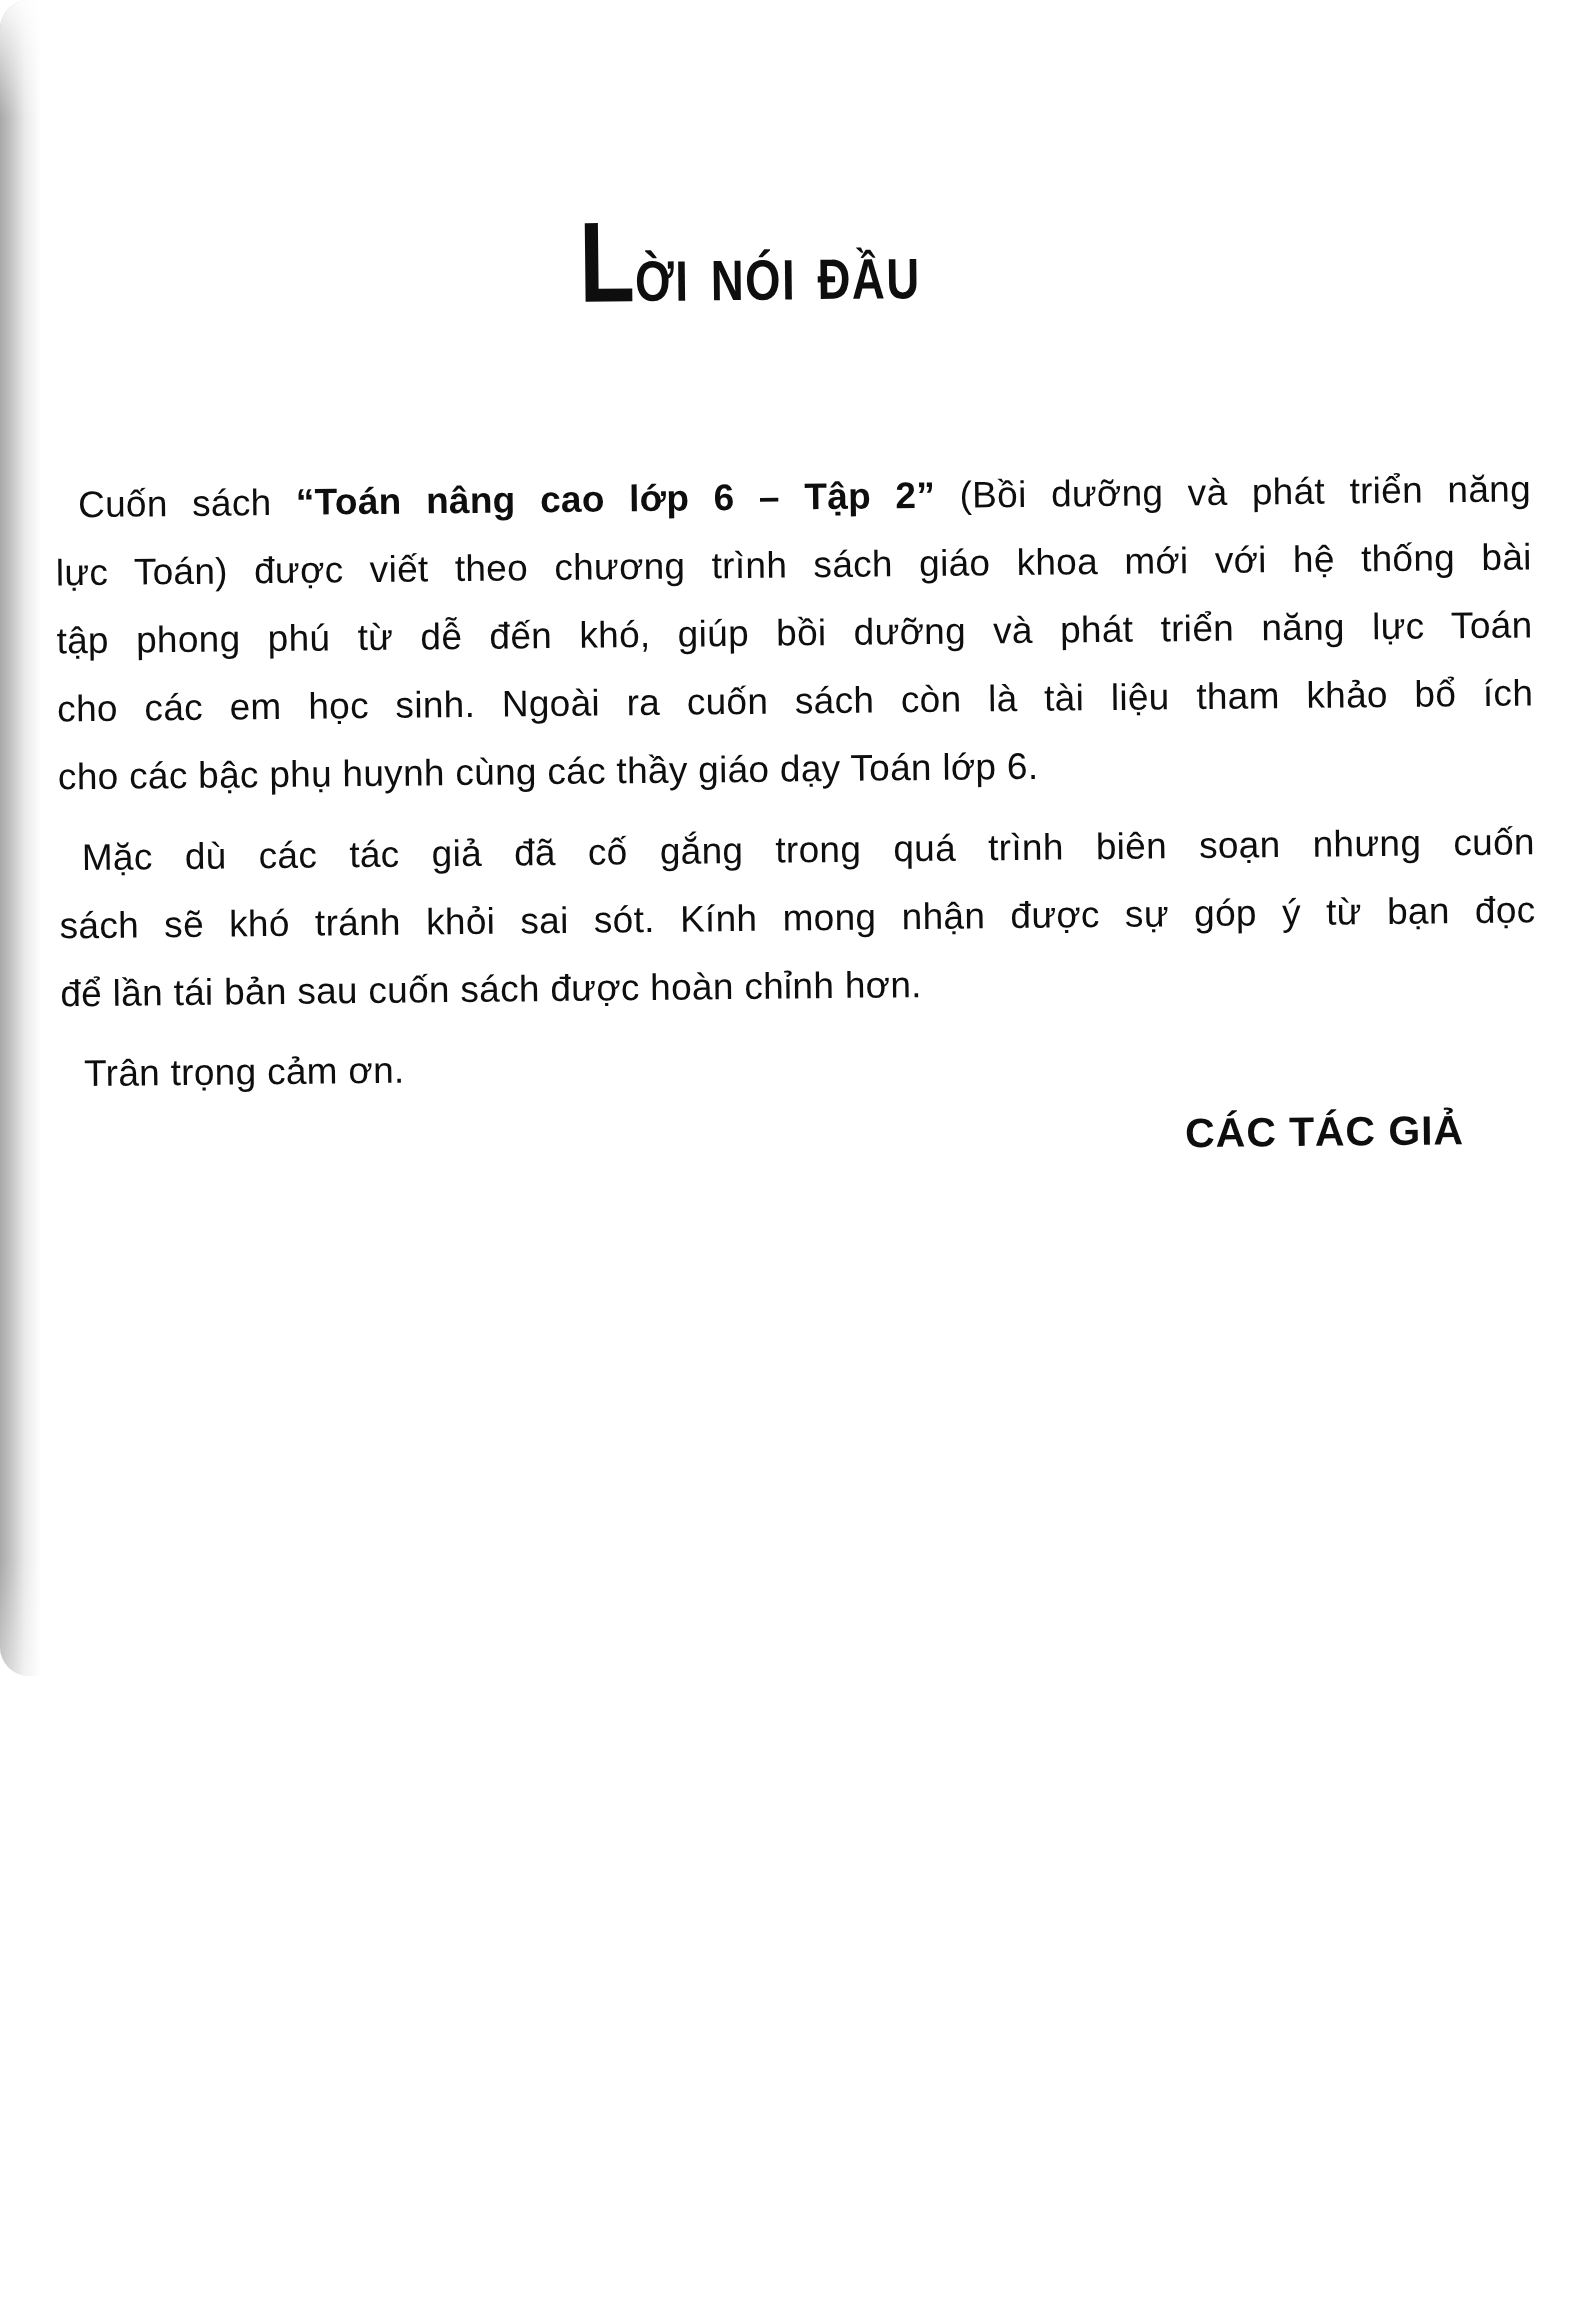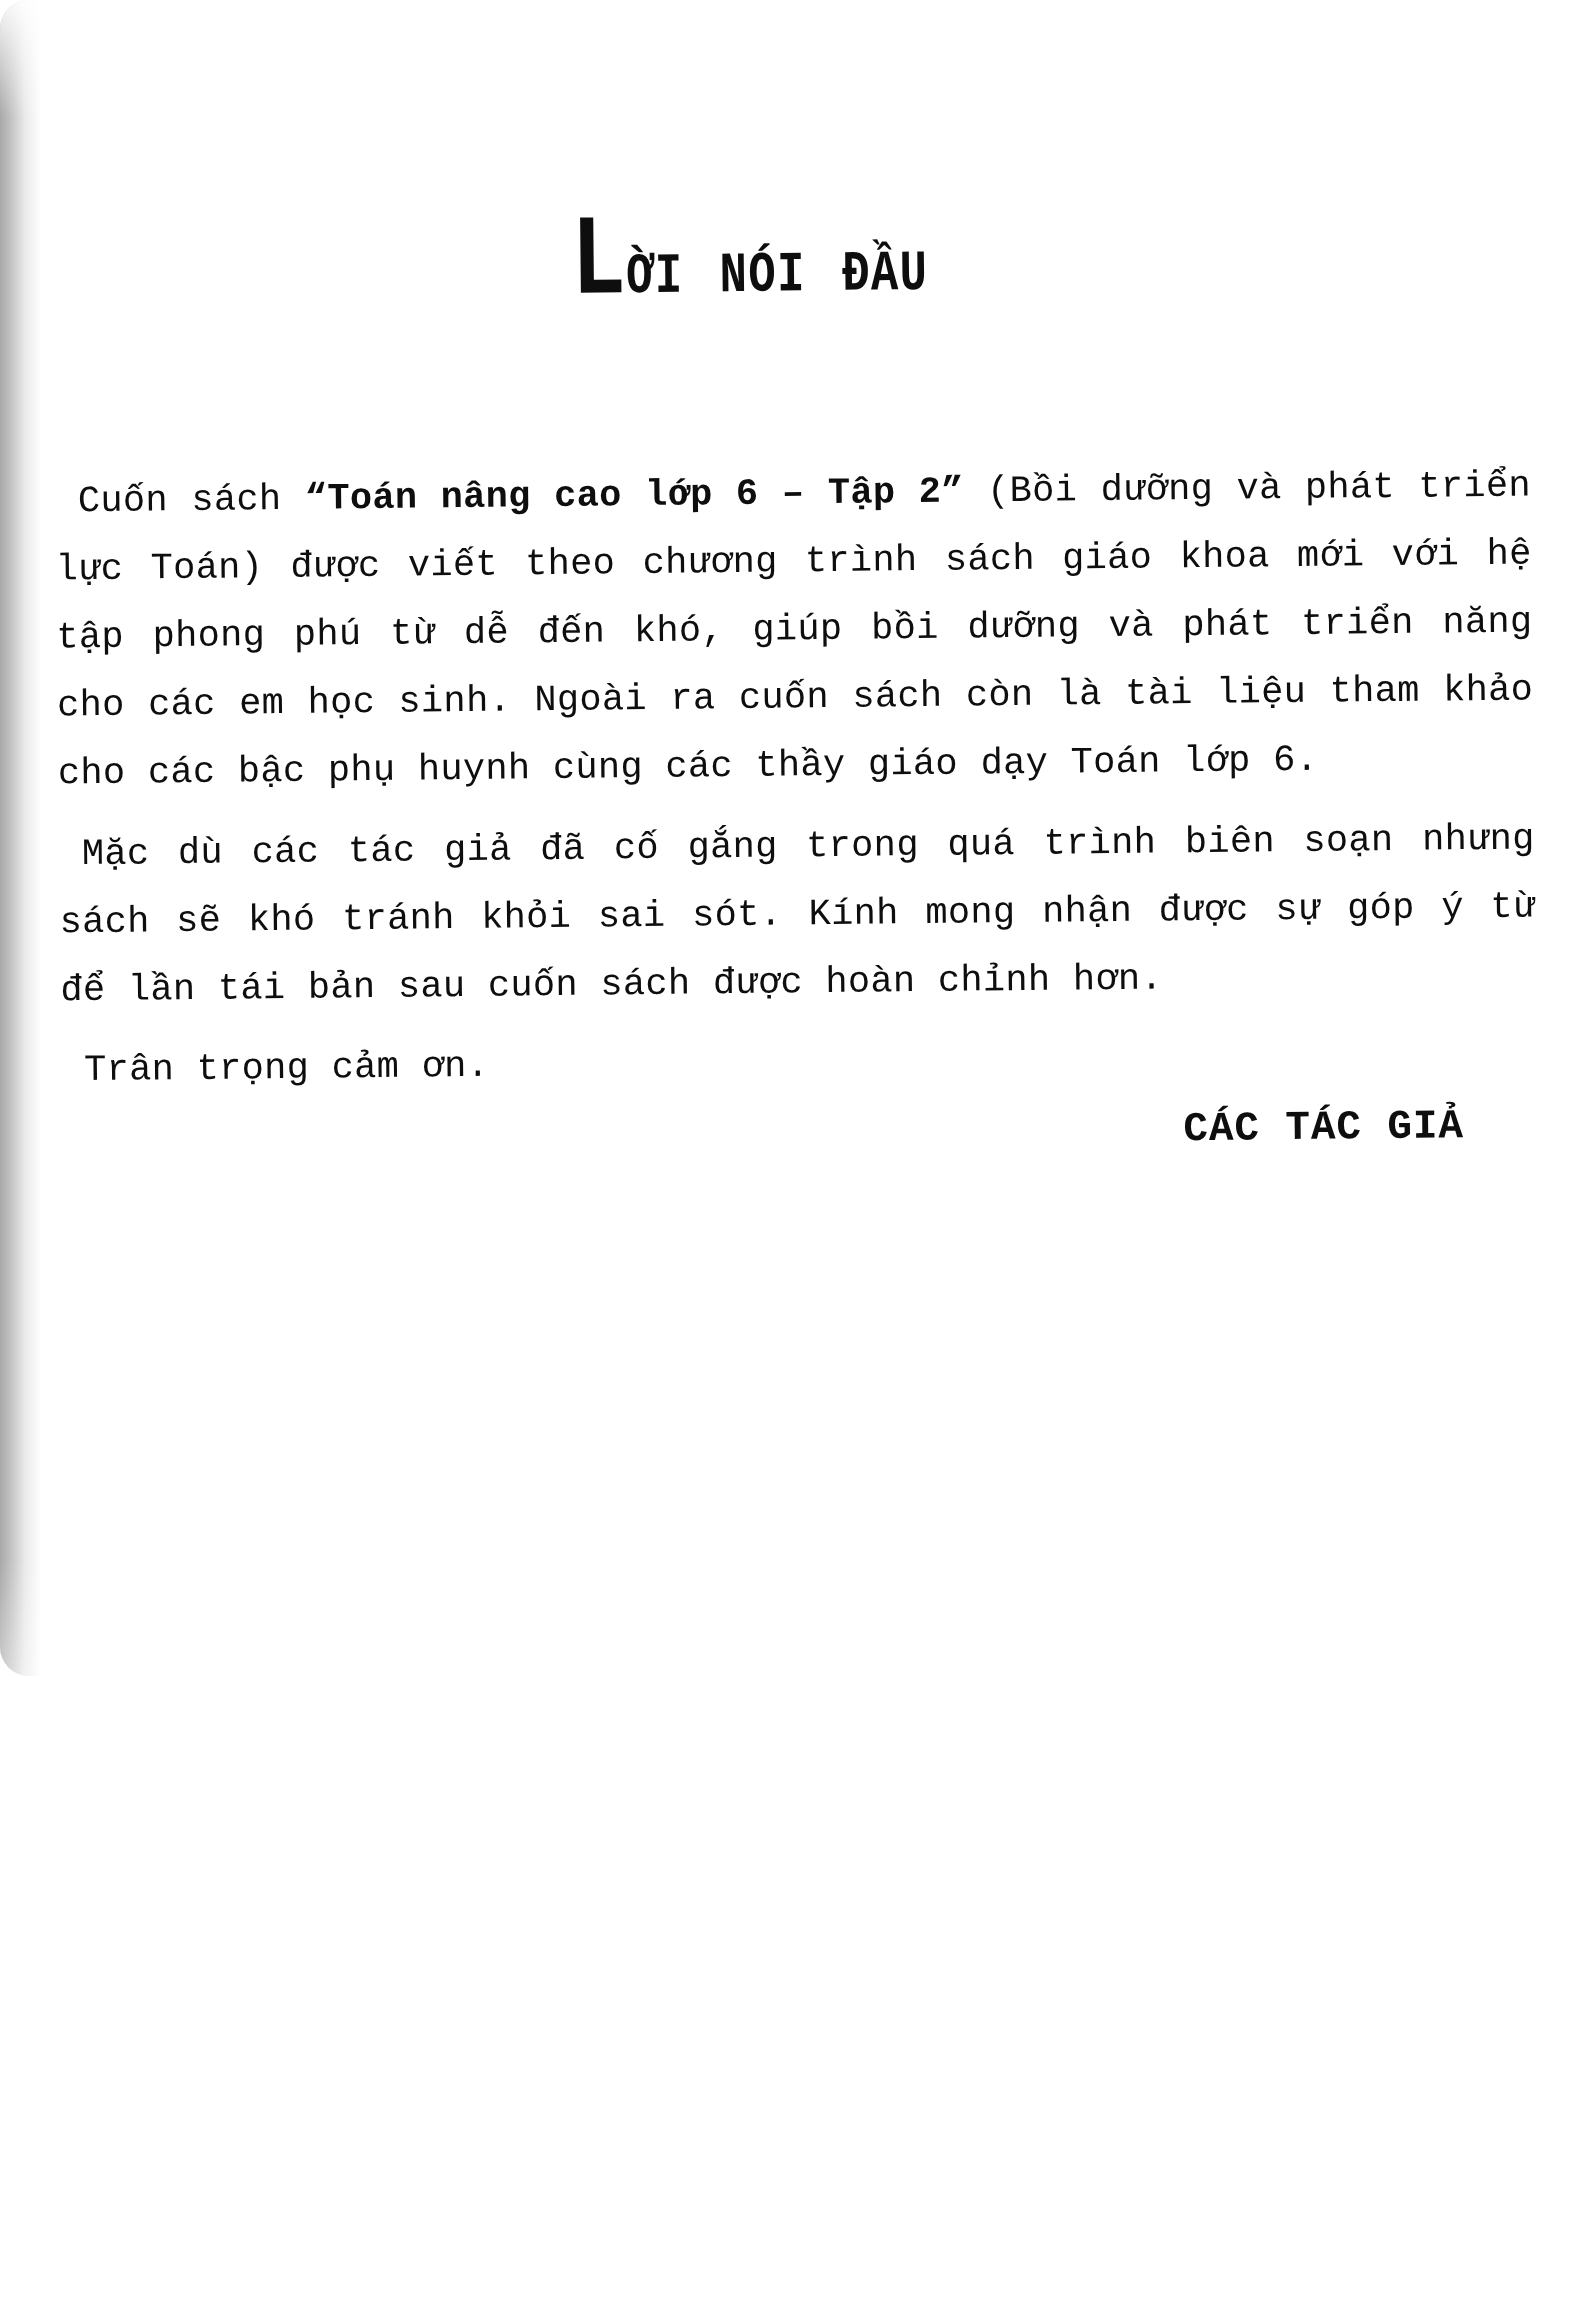--- a/index.html
+++ b/index.html
@@ -3,21 +3,21 @@
 <meta charset="utf-8">
 <style>
   html, body { margin: 0; padding: 0; background: #ffffff; }
 
   .page {
     position: relative;
     width: 1592px;
     height: 1676px;
     background: #ffffff;
     overflow: hidden;
-    font-family: Liberation Mono, monospace;
+    font-family: Liberation Sans, sans-serif;
     color: var(--ink, #0e0e0e);
     border-radius: 29px;
   }
 
   
   .scan-edge {
     position: absolute;
     left: 0; top: 0;
     width: 41px; height: 100%;
     background:

